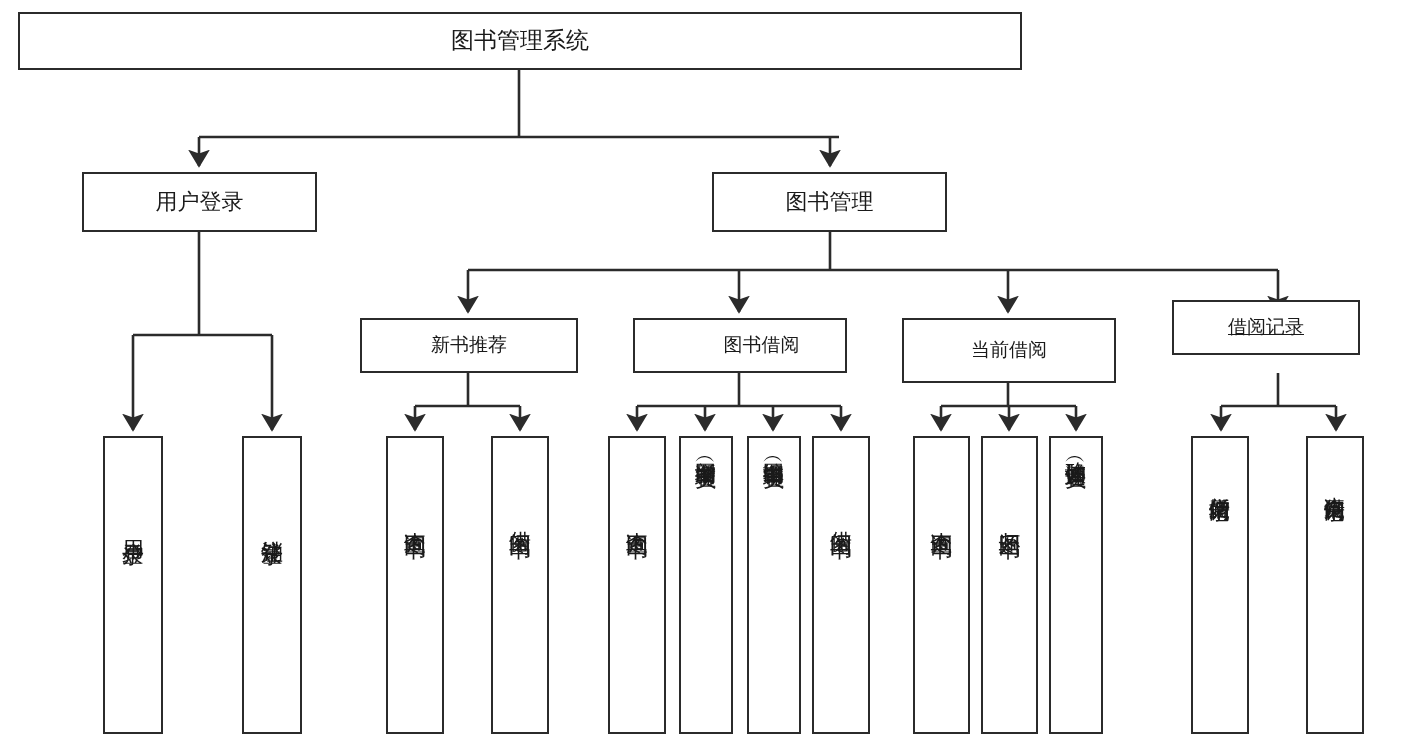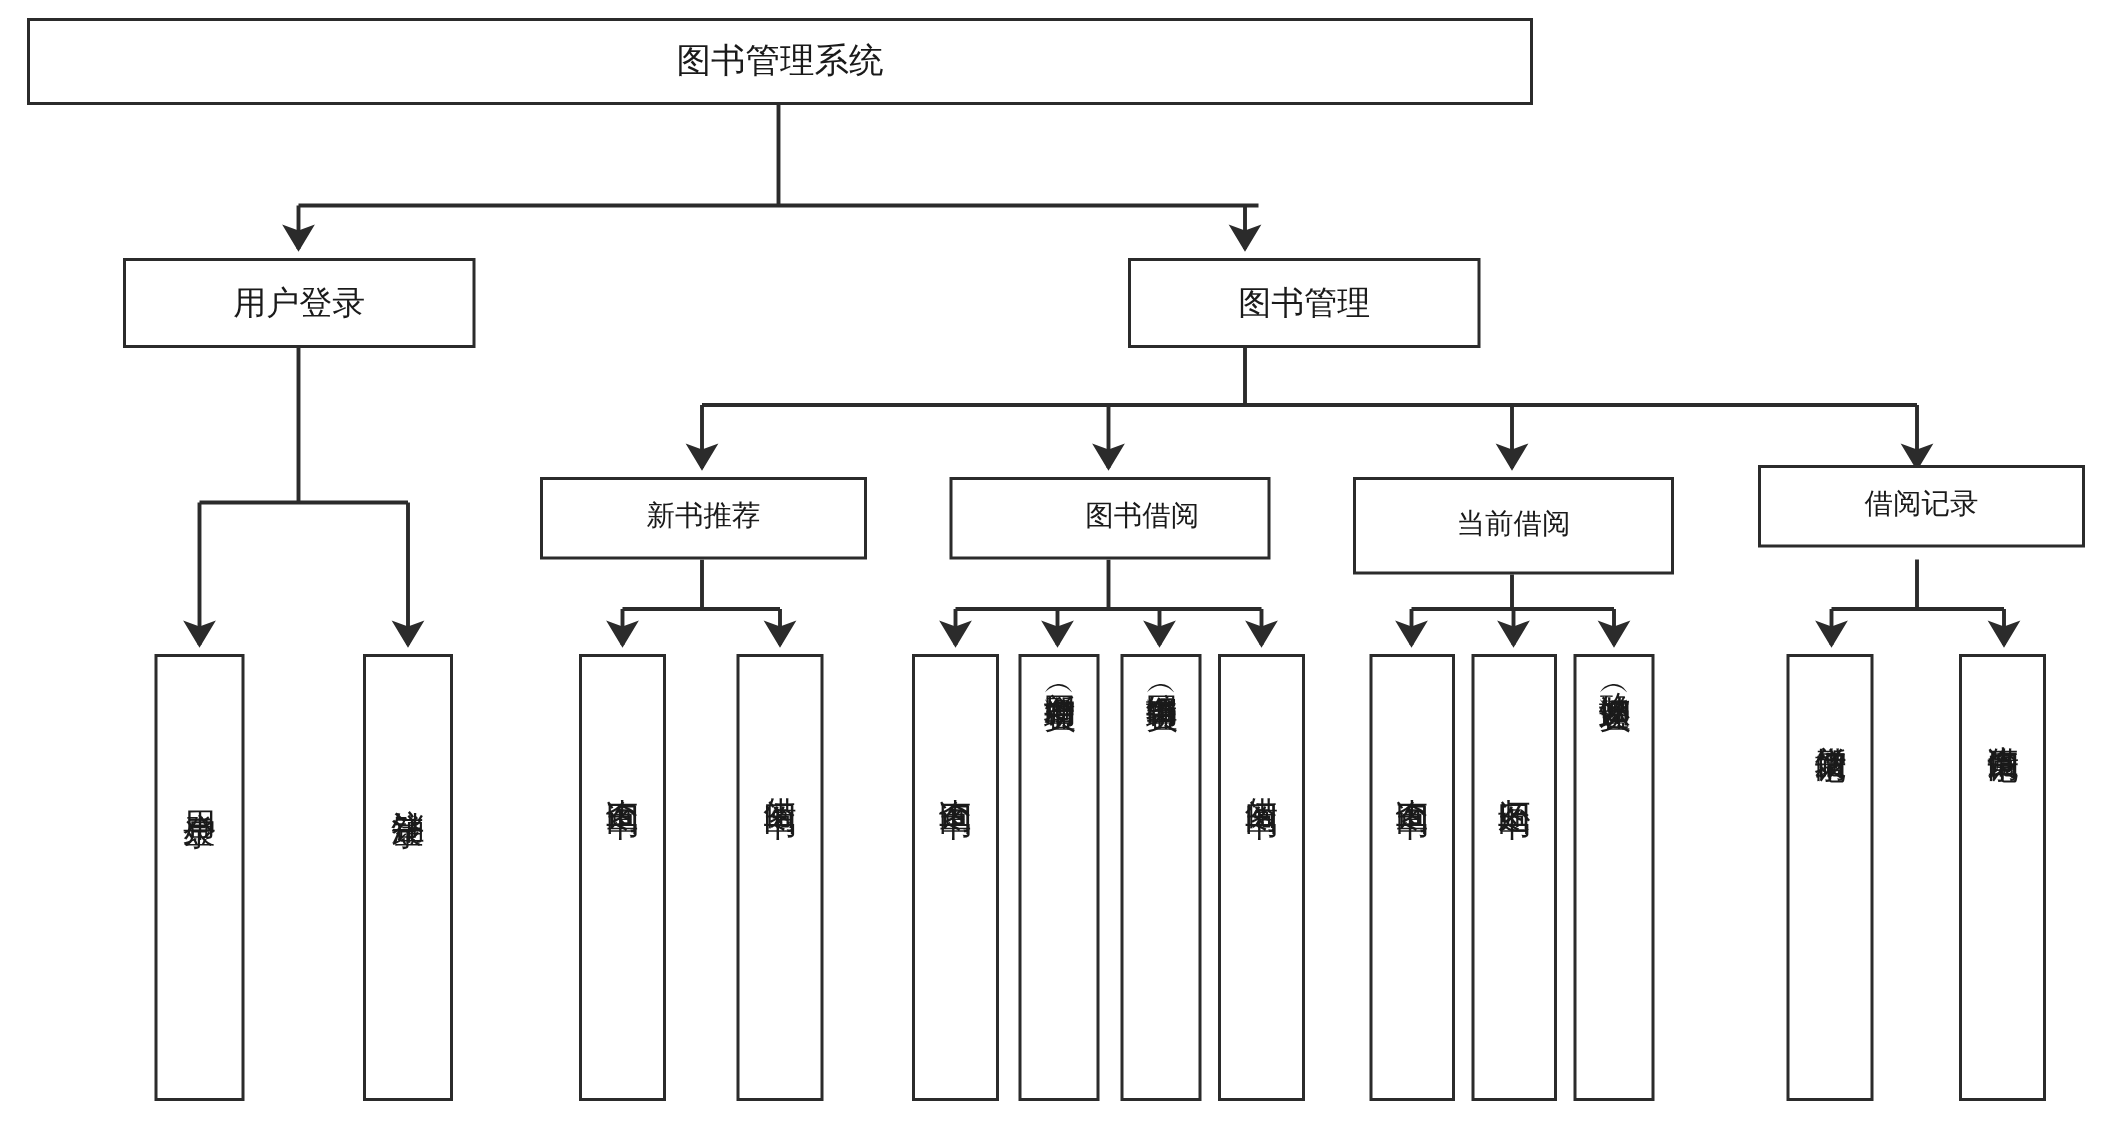--- a/index.html
+++ b/index.html
@@ -139,37 +139,37 @@
   </svg>
 
   <div class="node root" style="left:18px; top:12px; width:1004px; height:58px;">
     <span class="node-label">图书管理系统</span>
   </div>
 
   <div class="node level2" style="left:82px; top:172px; width:235px; height:60px;">
     <span class="node-label">用户登录</span>
   </div>
 
-  <div class="node level2" style="left:752px; top:172px; width:235px; height:60px;">
+  <div class="node level2" style="left:712px; top:172px; width:235px; height:60px;">
     <span class="node-label">图书管理</span>
   </div>
 
   <div class="node level3" style="left:360px; top:318px; width:218px; height:55px;">
     <span class="node-label">新书推荐</span>
   </div>
 
   <div class="node level3" style="left:633px; top:318px; width:214px; height:55px;padding-left:43px;">
     <span class="node-label">图书借阅</span>
   </div>
 
   <div class="node level3" style="left:902px; top:318px; width:214px; height:65px;">
     <span class="node-label">当前借阅</span>
   </div>
 
-  <div class="node level3" style="left:1172px; top:310px; width:218px; height:55px;">
+  <div class="node level3" style="left:1172px; top:300px; width:188px; height:55px;text-decoration:underline;">
     <span class="node-label">借阅记录</span>
   </div>
 
   <div class="node leaf" style="left:103px; top:436px; width:60px; height:298px; padding-top:84px;">
     <span class="node-label">用户登录</span>
   </div>
 
   <div class="node leaf" style="left:242px; top:436px; width:60px; height:298px; padding-top:84px;">
     <span class="node-label">注销登录</span>
   </div>

